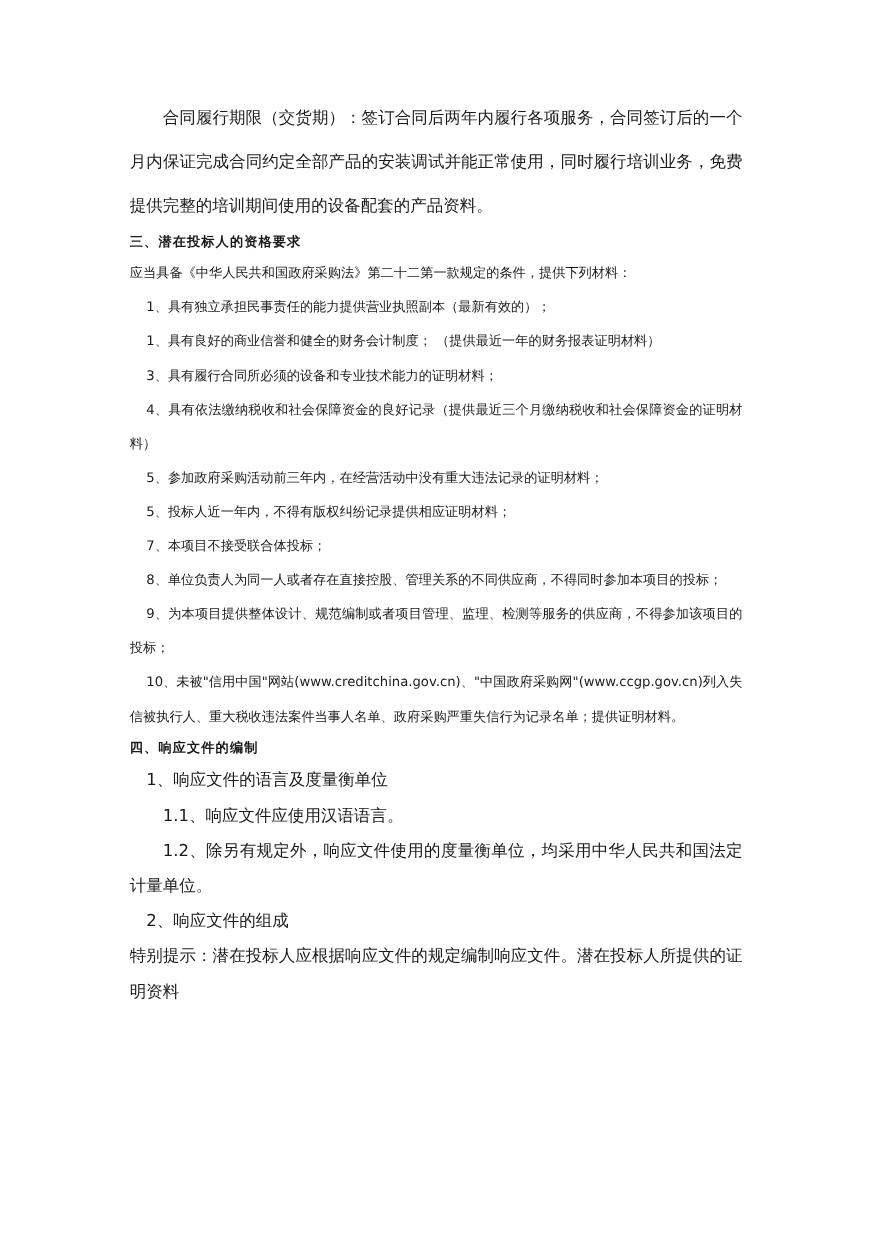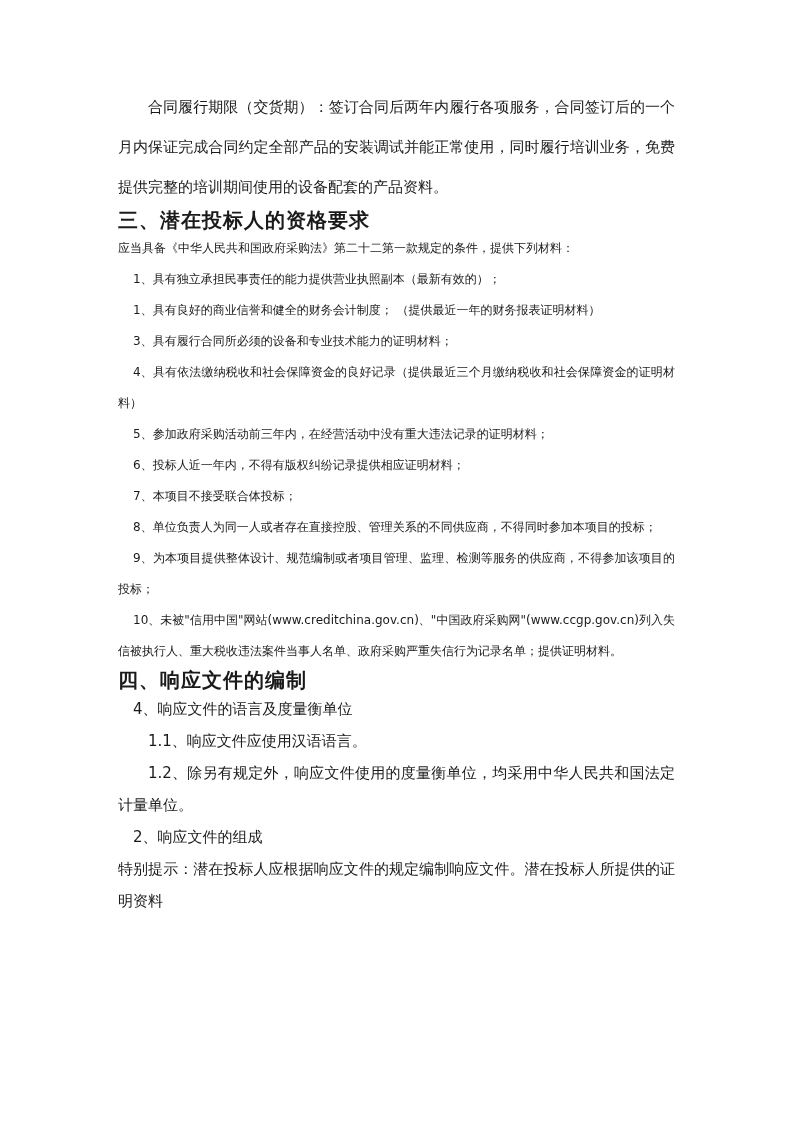--- a/index.html
+++ b/index.html
@@ -18,21 +18,21 @@
     margin: 0;
     text-align: justify;
     word-break: break-all;
   }
   .para1 {
     font-size: 15px;
     line-height: 40px;
     text-indent: 30px;
   }
   .sec-heading {
-    font-size: 20px;
+    font-size: 12px;
     line-height: 26px;
     font-weight: 700;
     letter-spacing: 1px;
   }
   .sec3-heading { margin: 33px 0 11px 0; }
   .sec4-heading { margin: 14px 0 4px 0; }
   .body-line {
     font-size: 12px;
     line-height: 31px;
   }
@@ -53,28 +53,28 @@
 
   <h2 class="sec-heading sec3-heading">三、潜在投标人的资格要求</h2>
 
   <p class="body-line indent0">应当具备《中华人民共和国政府采购法》第二十二第一款规定的条件，提供下列材料：</p>
 
   <p class="body-line indent1">1、具有独立承担民事责任的能力提供营业执照副本（最新有效的）；</p>
   <p class="body-line indent1">1、具有良好的商业信誉和健全的财务会计制度； （提供最近一年的财务报表证明材料）</p>
   <p class="body-line indent1">3、具有履行合同所必须的设备和专业技术能力的证明材料；</p>
   <p class="body-line indent1">4、具有依法缴纳税收和社会保障资金的良好记录（提供最近三个月缴纳税收和社会保障资金的证明材料）</p>
   <p class="body-line indent1">5、参加政府采购活动前三年内，在经营活动中没有重大违法记录的证明材料；</p>
-  <p class="body-line indent1">6、投标人近一年内，不得有版权纠纷记录提供相应证明材料；</p>
+  <p class="body-line indent1">5、投标人近一年内，不得有版权纠纷记录提供相应证明材料；</p>
   <p class="body-line indent1">7、本项目不接受联合体投标；</p>
   <p class="body-line indent1">8、单位负责人为同一人或者存在直接控股、管理关系的不同供应商，不得同时参加本项目的投标；</p>
   <p class="body-line indent1">9、为本项目提供整体设计、规范编制或者项目管理、监理、检测等服务的供应商，不得参加该项目的投标；</p>
   <p class="body-line indent1">10、未被"信用中国"网站(www.creditchina.gov.cn)、"中国政府采购网"(www.ccgp.gov.cn)列入失信被执行人、重大税收违法案件当事人名单、政府采购严重失信行为记录名单；提供证明材料。</p>
 
   <h2 class="sec-heading sec4-heading">四、响应文件的编制</h2>
 
-  <p class="s4-line indent1">4、响应文件的语言及度量衡单位</p>
+  <p class="s4-line indent1">1、响应文件的语言及度量衡单位</p>
   <p class="s4-line indent2">1.1、响应文件应使用汉语语言。</p>
   <p class="s4-line indent2">1.2、除另有规定外，响应文件使用的度量衡单位，均采用中华人民共和国法定计量单位。</p>
   <p class="s4-line indent1">2、响应文件的组成</p>
 
   <p class="s4-line indent0">特别提示：潜在投标人应根据响应文件的规定编制响应文件。潜在投标人所提供的证明资料</p>
 
 </div>
 
 </body></html>

